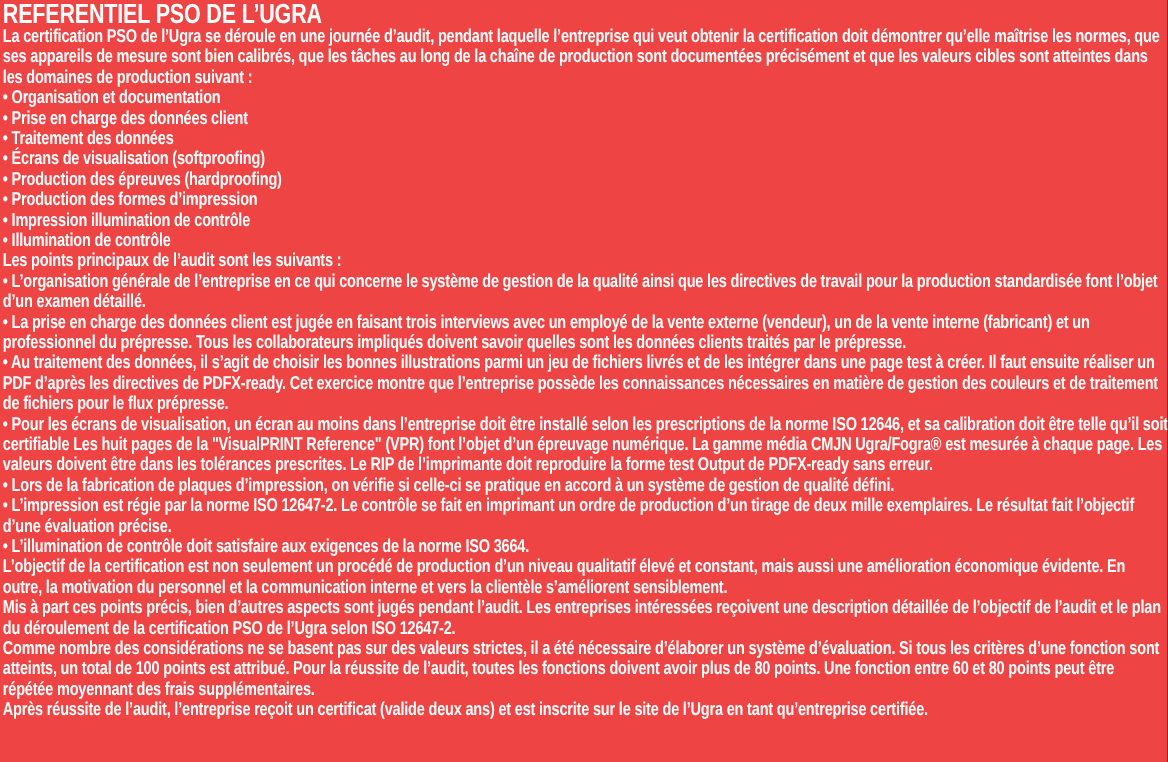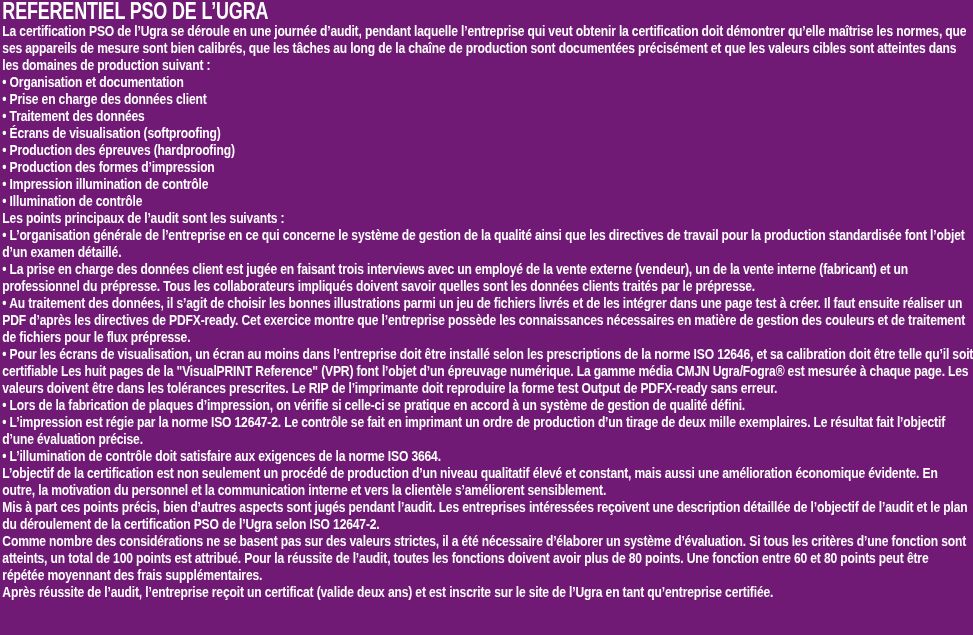--- a/index.html
+++ b/index.html
@@ -9,21 +9,21 @@
   body {
     width: 973px;
     height: 635px;
     overflow: hidden;
     background: #000000;
   }
   .page {
     width: 973px;
     height: 635px;
     overflow: hidden;
-    background: #701a75;
+    background: #ef4444;
   }
   
   .squeeze {
     width: 1248px;
     transform: scaleX(0.78);
     transform-origin: 0 0;
     padding: 1px 0 0 3px;
     box-sizing: border-box;
     font-family: "Liberation Sans", sans-serif;
     font-weight: bold;

